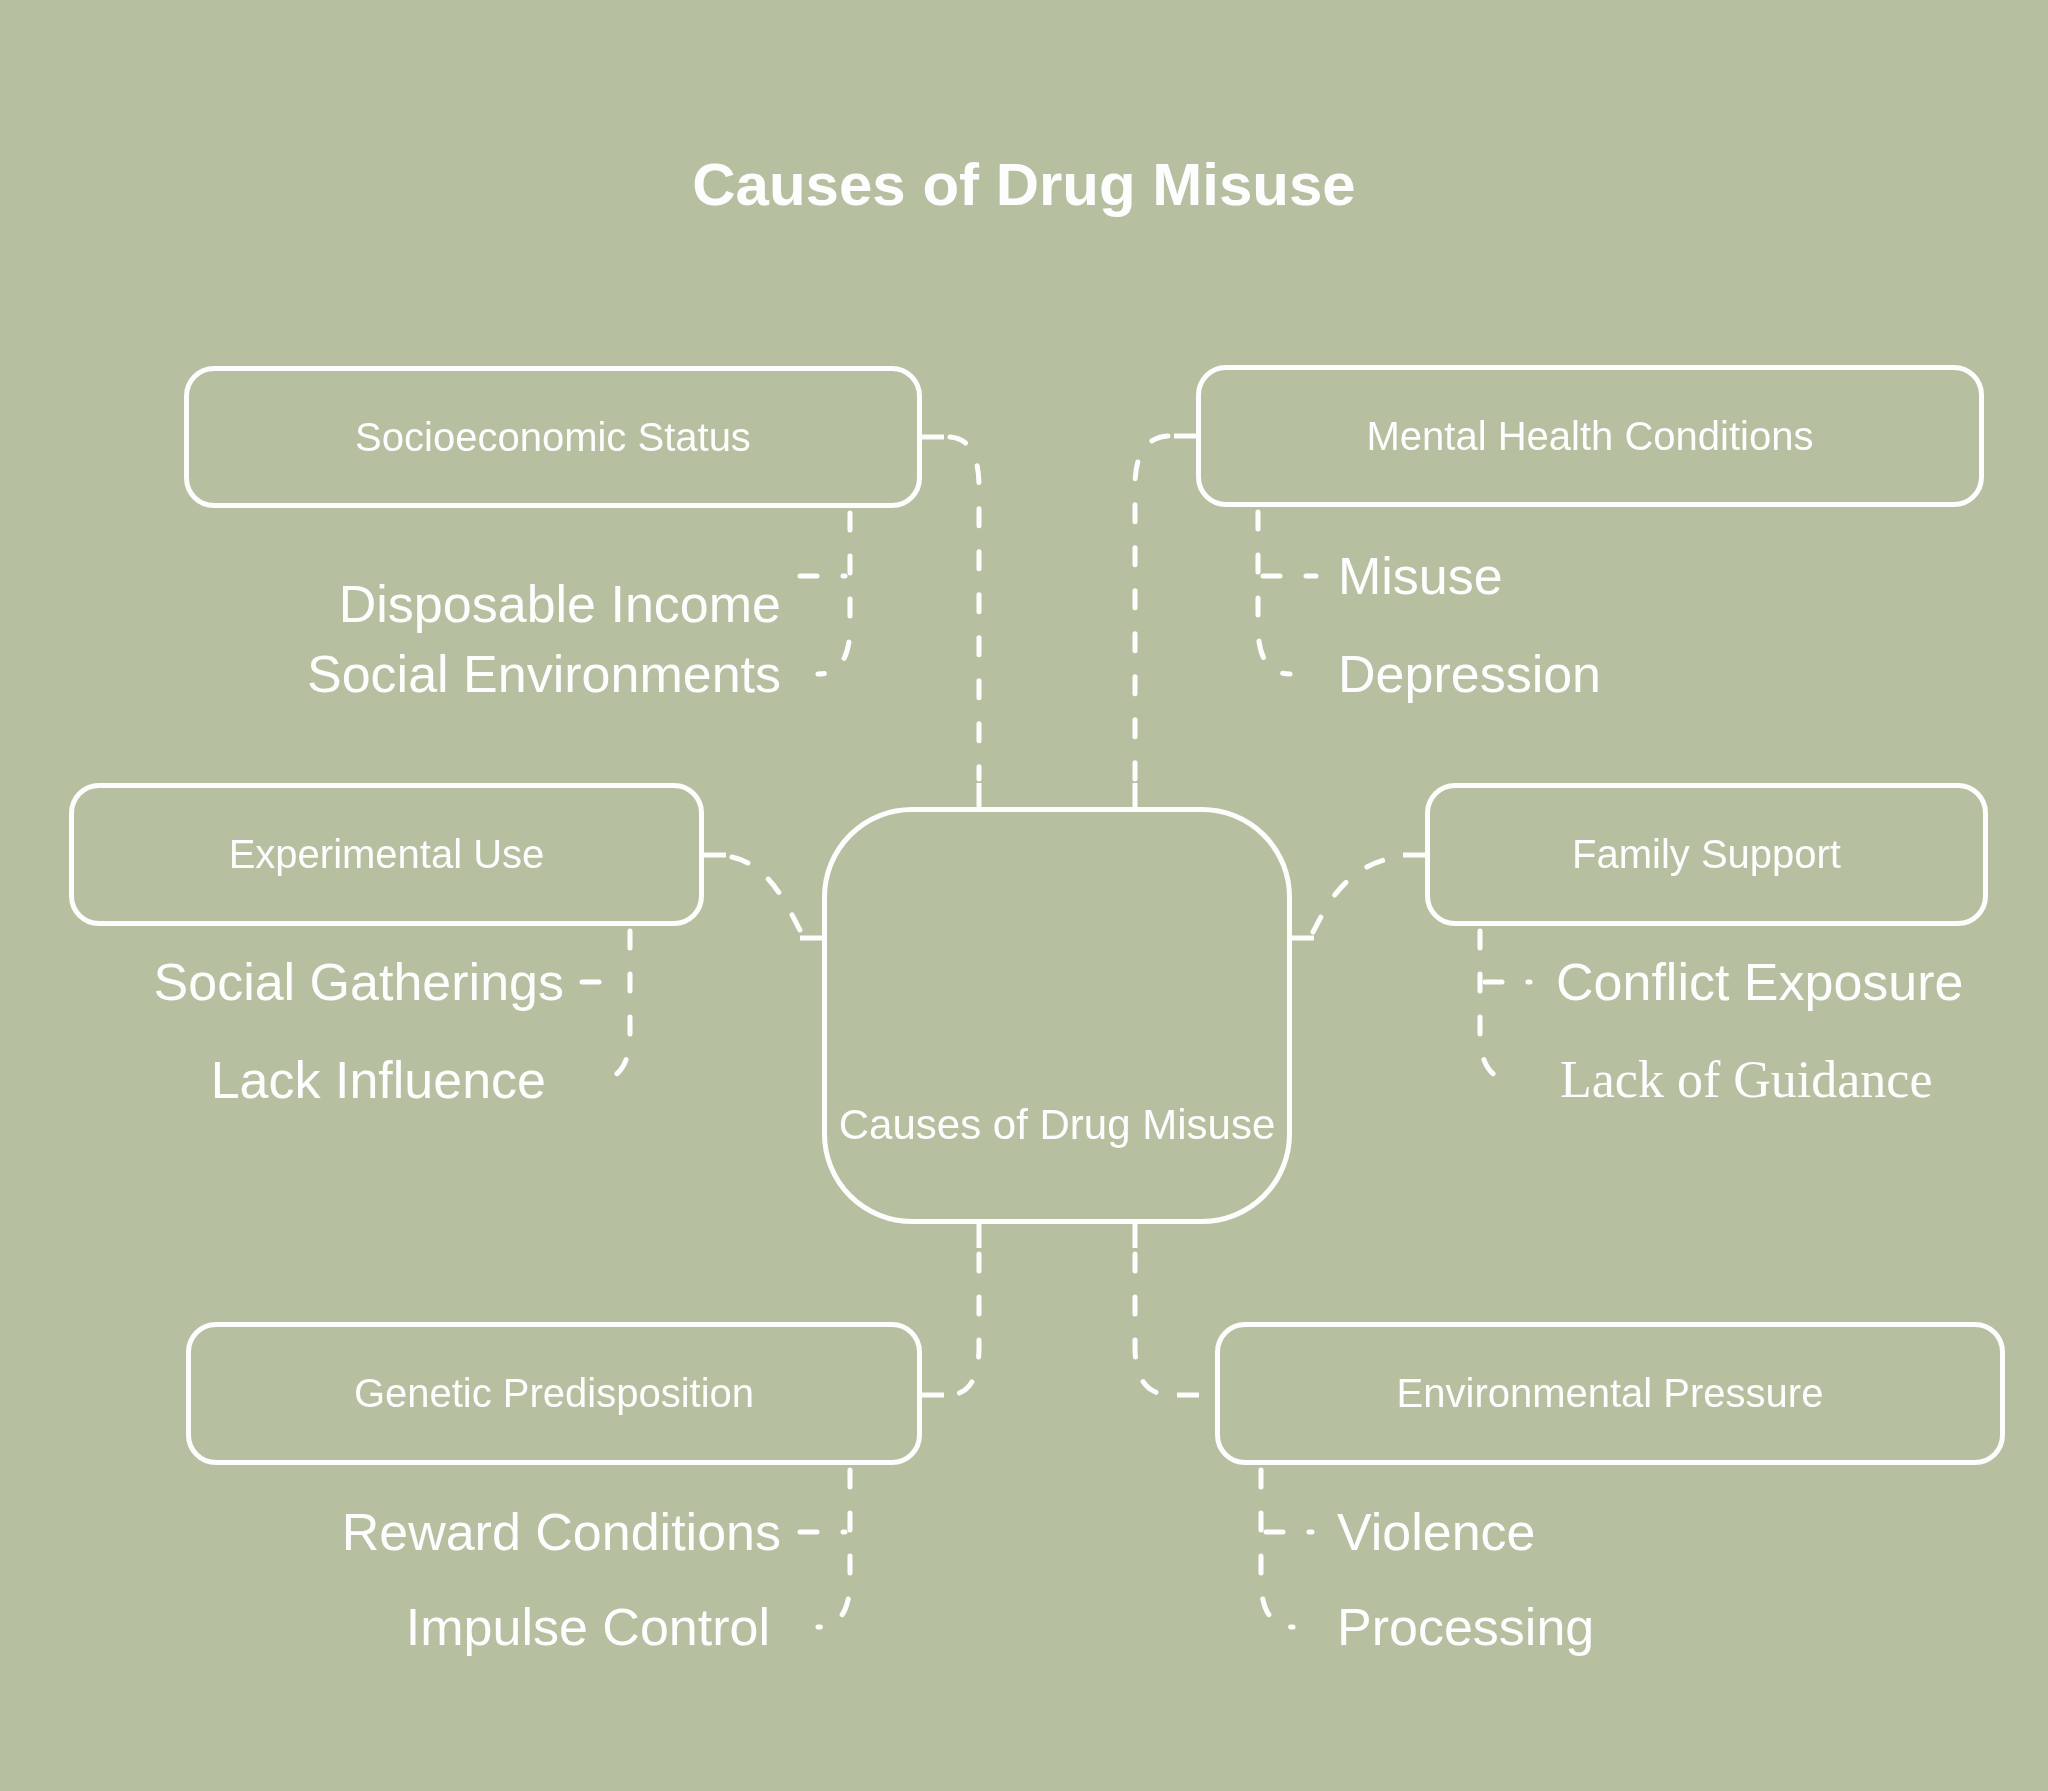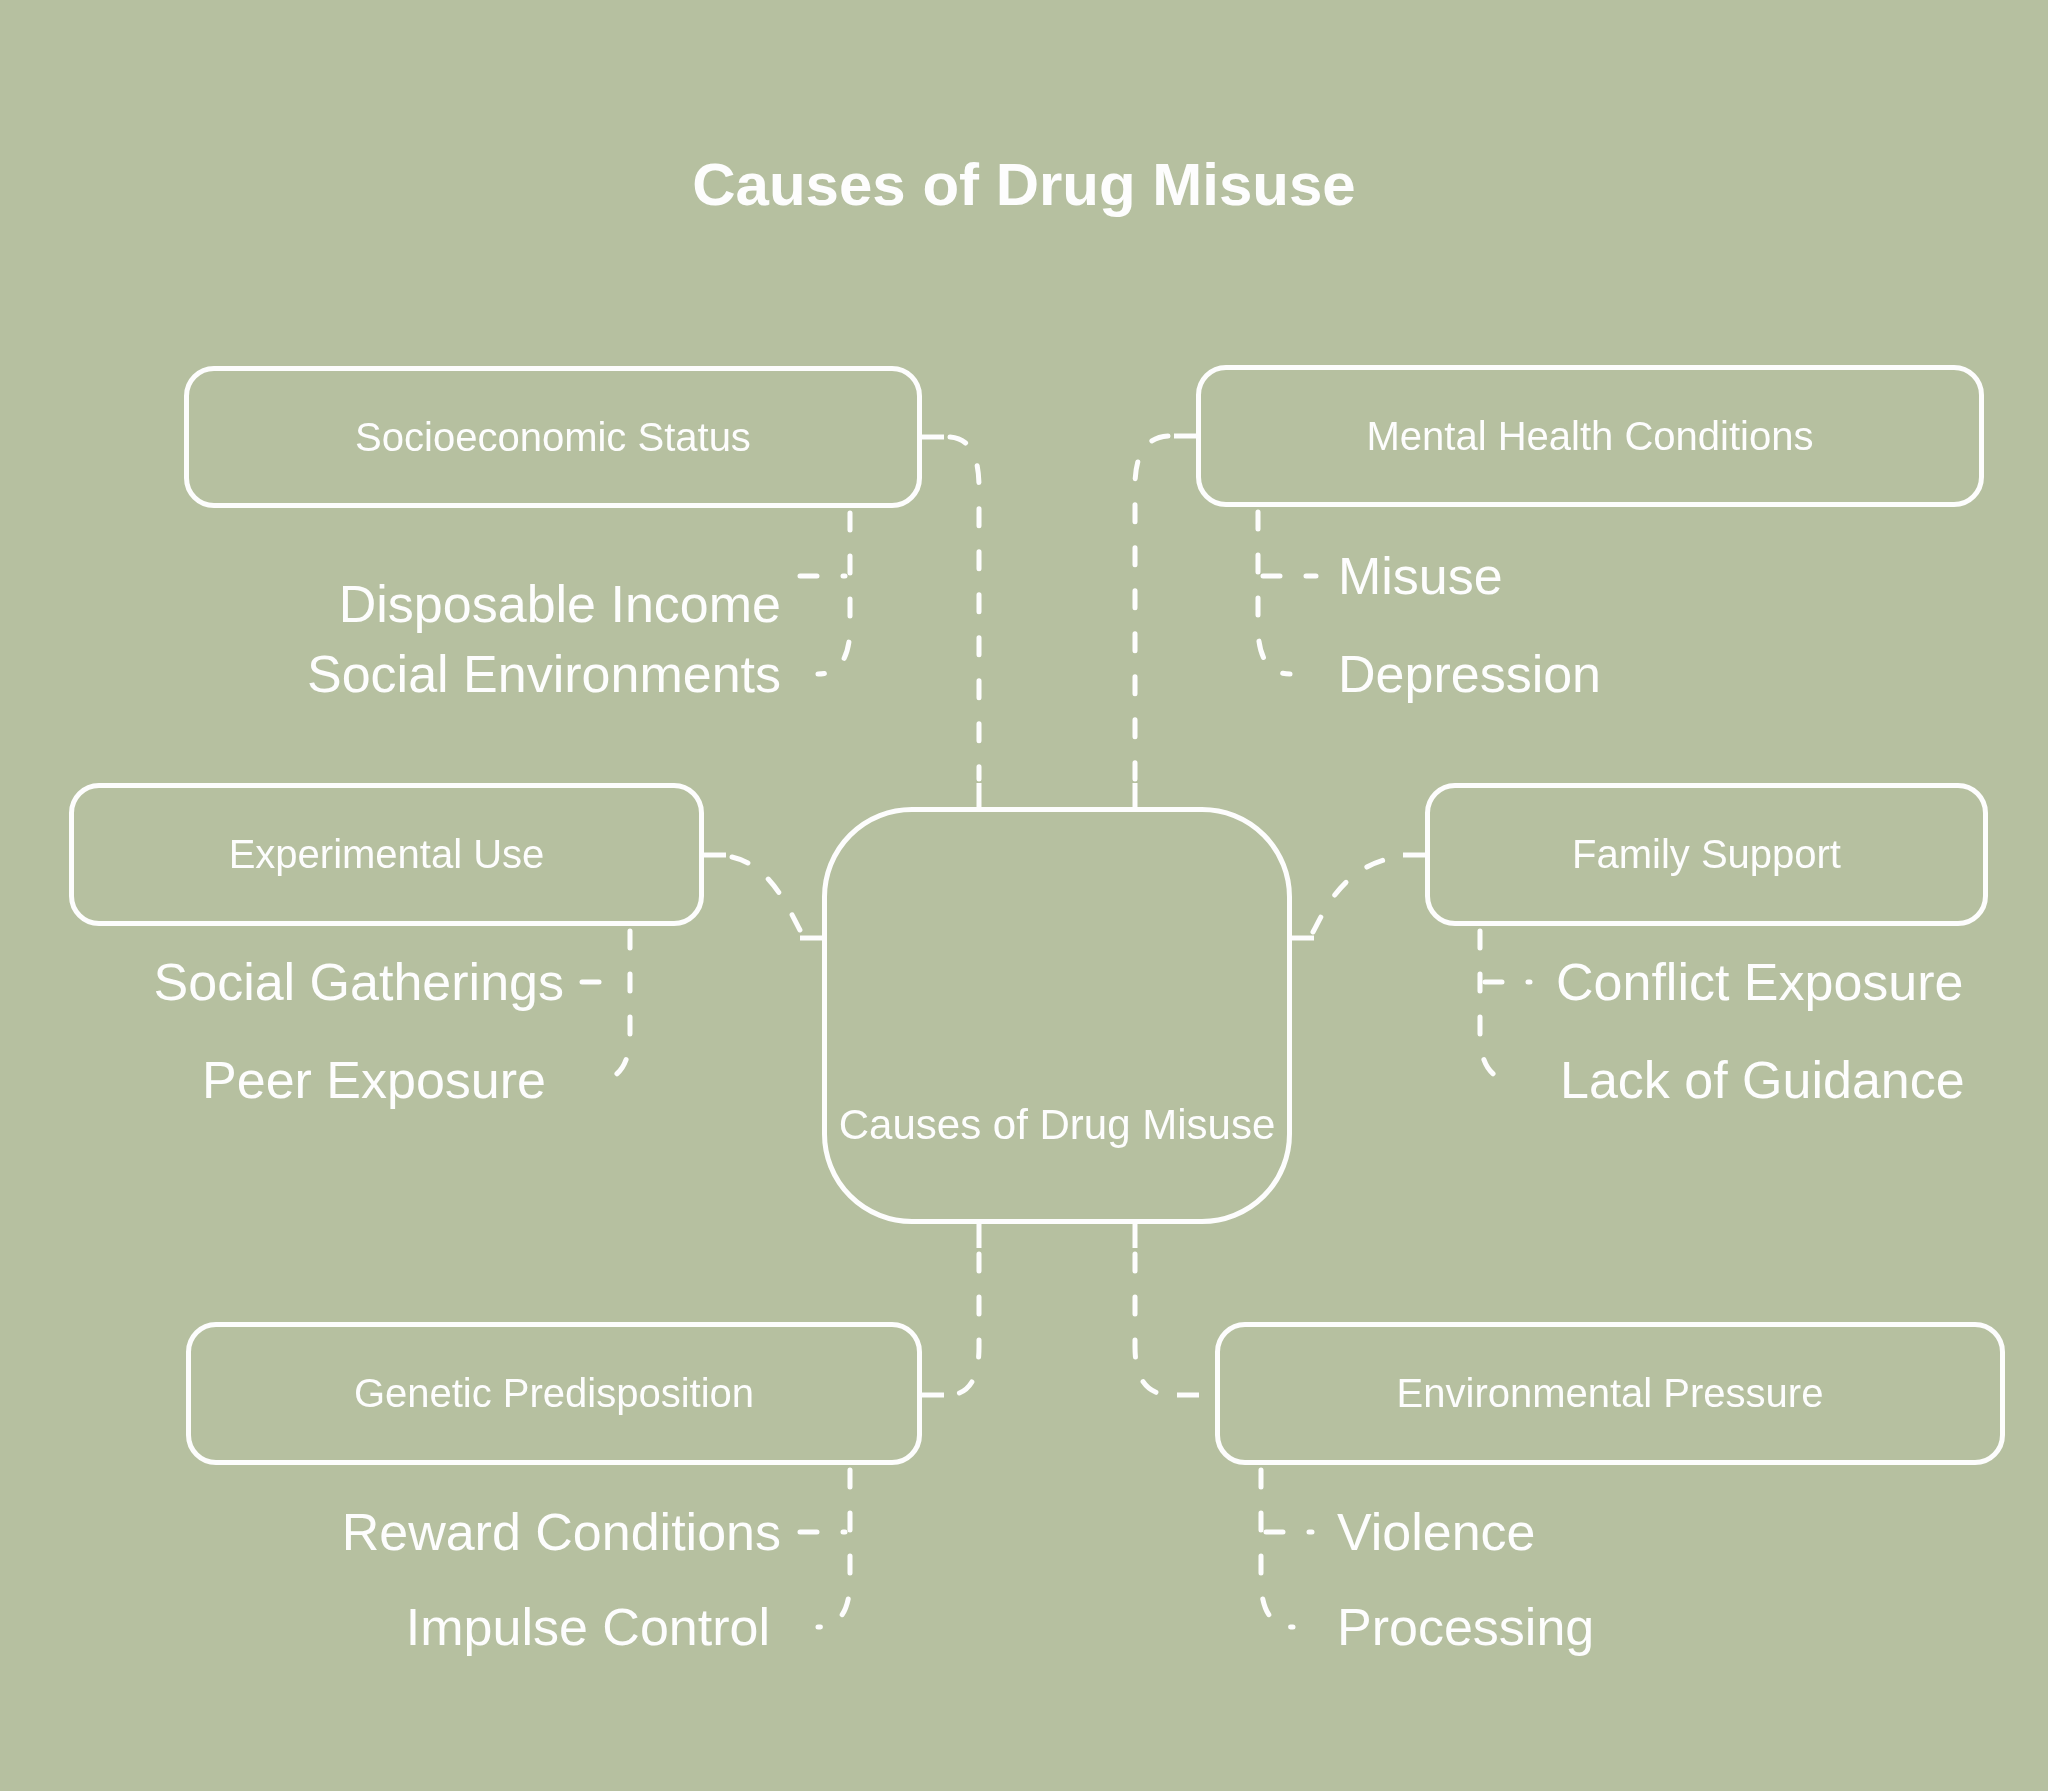--- a/index.html
+++ b/index.html
@@ -52,21 +52,21 @@
     font-size:52px;white-space:nowrap;
   }
   .ra{width:500px;text-align:right;}
   .c0a{left:281px;top:544px;margin-top:28px;}
   .c0b{left:281px;top:642px;}
   .c1a{left:1338px;top:544px;}
   .c1b{left:1338px;top:642px;}
   .c2a{left:64px;top:950px;}
   .c2b{left:46px;top:1048px;}
   .c3a{left:1556px;top:950px;}
-  .c3b{left:1560px;top:1048px;}
+  .c3b{left:1560px;top:1048px;font-family:Liberation Serif, serif;}
   .c4a{left:281px;top:1500px;}
   .c4b{left:270px;top:1595px;}
   .c5a{left:1337px;top:1500px;}
   .c5b{left:1337px;top:1595px;}
 </style>
 </head>
 <body>
 
 <div class="canvas">
 
@@ -135,21 +135,21 @@
   </div>
   <div class="node b5">
     <span>Environmental Pressure</span>
   </div>
 
   <div class="child ra c0a">Disposable Income</div>
   <div class="child ra c0b">Social Environments</div>
   <div class="child c1a">Misuse</div>
   <div class="child c1b">Depression</div>
   <div class="child ra c2a">Social Gatherings</div>
-  <div class="child ra c2b">Peer Exposure</div>
+  <div class="child ra c2b">Lack Influence</div>
   <div class="child c3a">Conflict Exposure</div>
   <div class="child c3b">Lack of Guidance</div>
   <div class="child ra c4a">Reward Conditions</div>
   <div class="child ra c4b">Impulse Control</div>
   <div class="child c5a">Violence</div>
   <div class="child c5b">Processing</div>
 
 </div>
 
 </body></html>

